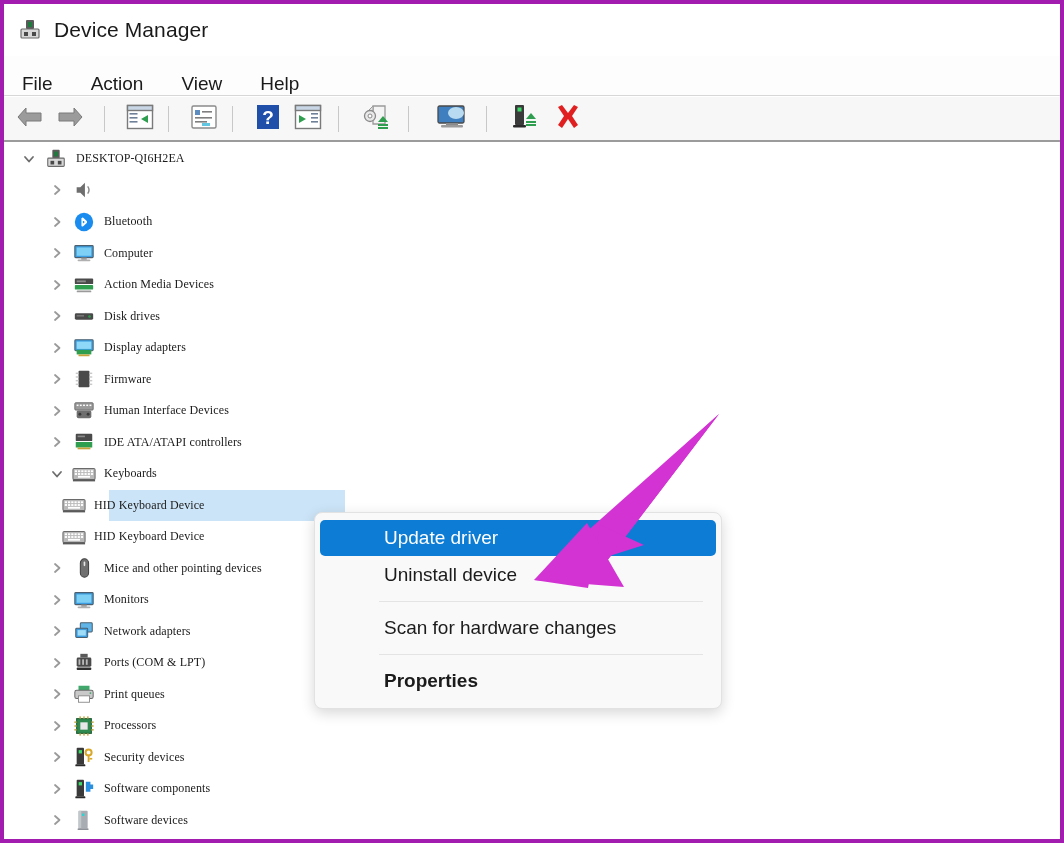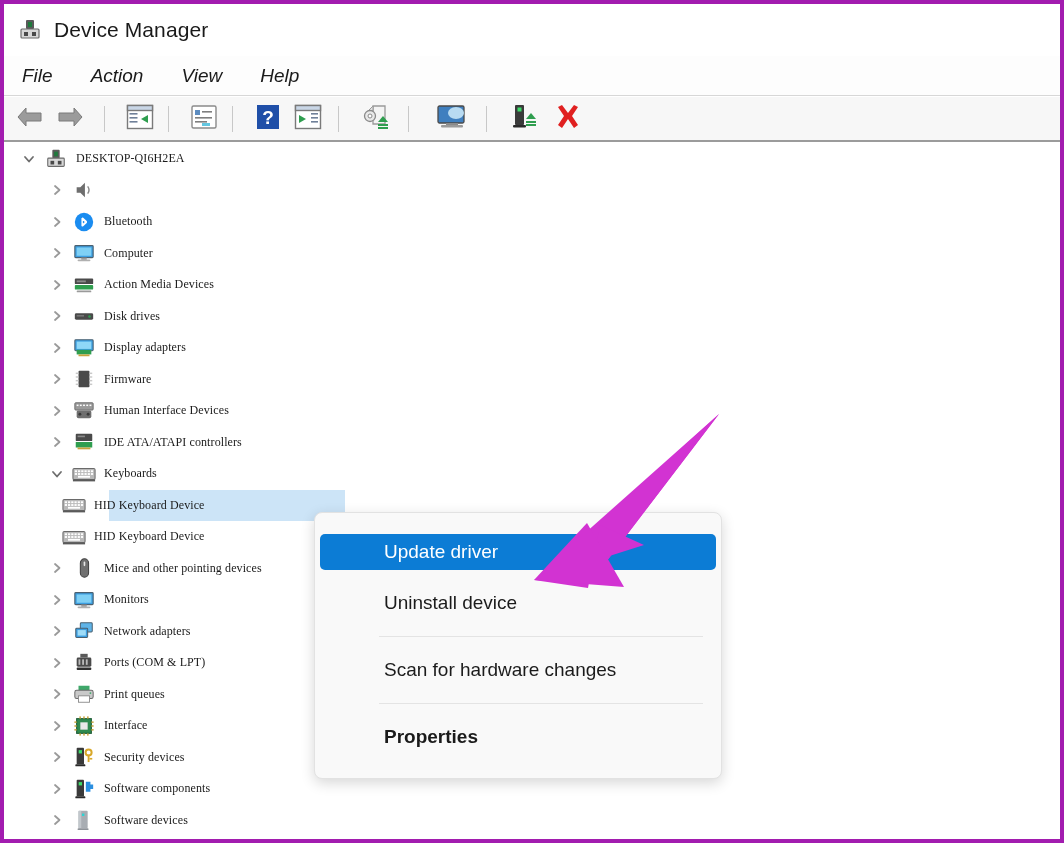--- a/index.html
+++ b/index.html
@@ -47,24 +47,23 @@
 
   
   #menubar {
     position: absolute;
     left: 0; top: 52px;
     width: 100%;
     height: 40px;
     background: #fdfdfd;
     border-bottom: 1px solid #d7d7d7;
     display: flex;
-    align-items: center;
+    align-items: flex-end;
     padding-left: 18px;
     box-sizing: border-box;
-    font-style: italic;
   }
   .menu-item {
     font-size: 19px;
     color: #1a1a1a;
     margin-right: 38px;
     cursor: default;
     white-space: nowrap;
   }
 
   
@@ -177,21 +176,21 @@
     box-sizing: border-box;
   }
   .ctx-item {
     height: 36px;
     display: flex;
     align-items: center;
     padding-left: 64px;
     font-size: 19px;
     color: #1b1b1b;
     box-sizing: border-box;
-    margin: 15px 5px;
+    margin: 1px 5px;
     border-radius: 5px;
     white-space: nowrap;
   }
   .ctx-item.highlight {
     background: #0c7cd5;
     color: #ffffff;
   }
   .ctx-item.bold { font-weight: bold; }
   .ctx-sep {
     height: 1px;
@@ -726,21 +725,21 @@
               <rect x="15.4" y="20" width="1.6" height="2.5"></rect>
             <rect x="1.5" y="7" width="2.5" height="1.6"></rect>
               <rect x="1.5" y="11.2" width="2.5" height="1.6"></rect>
               <rect x="1.5" y="15.4" width="2.5" height="1.6"></rect>
             <rect x="20" y="7" width="2.5" height="1.6"></rect>
               <rect x="20" y="11.2" width="2.5" height="1.6"></rect>
               <rect x="20" y="15.4" width="2.5" height="1.6"></rect>
           </g>
         </svg>
       </span>
-      <span class="lbl">Interface</span>
+      <span class="lbl">Processors</span>
     </div>
 
     <div class="row depth1">
       <span class="twisty">
         <svg width="14" height="14" viewBox="0 0 14 14">
             <path d="M5 3 L9.5 7 L5 11" fill="none" stroke="#9a9a9a" stroke-width="1.8" stroke-linecap="round" stroke-linejoin="round"></path>
           </svg>
       </span>
       <span class="ico">
         <svg width="22" height="22" viewBox="0 0 24 24">

